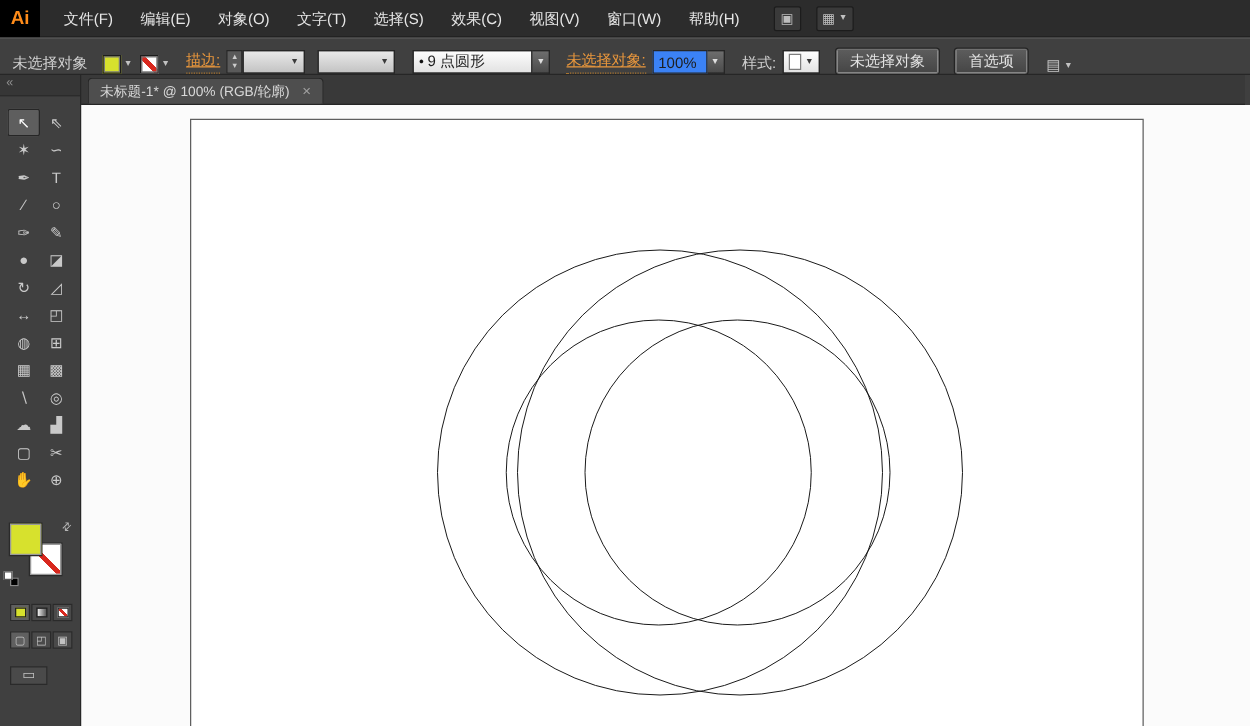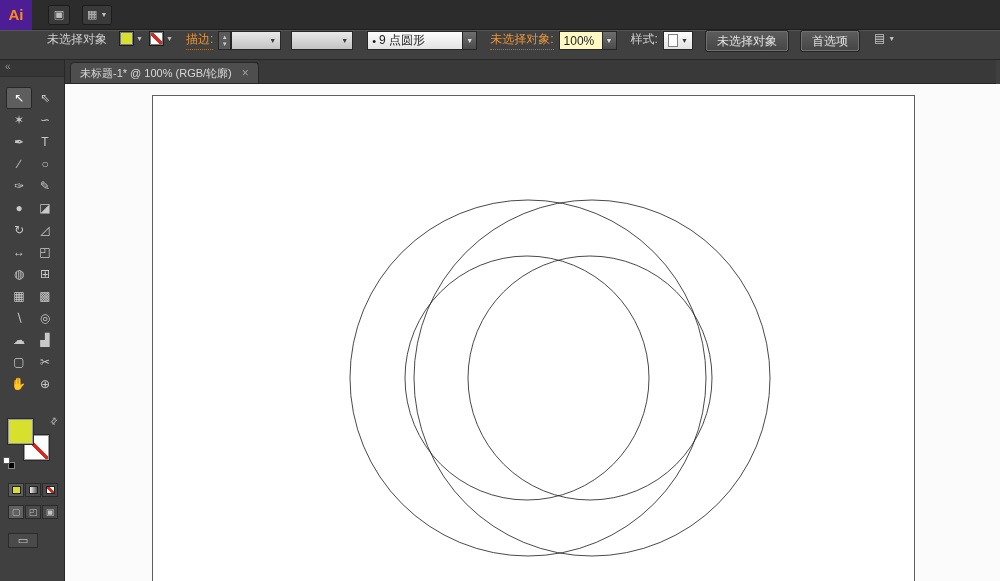--- a/index.html
+++ b/index.html
@@ -12,64 +12,64 @@
     cursor: default;
   }
 
   
   .menubar {
     position:absolute; top:0; left:0; right:0; height:30px;
     background:#2c2c2c; display:flex; align-items:center;
     border-bottom:1px solid #1f1f1f;
   }
   .logo {
-    width:32px; height:30px; background:#4c1d95; color:#ff8c1a;
+    width:32px; height:30px; background:#000000; color:#ff8c1a;
     font-weight:bold; font-size:15px;
     display:flex; align-items:center; justify-content:center;
   }
   .menu-items { display:flex; margin-left:8px; }
   .menu-item { color:#e6e6e6; font-size:12px; line-height:30px; padding:0 11px; white-space:nowrap; }
   .menubar-right { display:flex; align-items:center; gap:12px; margin-left:16px; }
   .mb-icon-btn {
     height:20px; min-width:22px; padding:0 4px;
     background:#3a3a3a; border:1px solid #1c1c1c; border-radius:2px;
     color:#bdbdbd; font-size:11px;
     display:flex; align-items:center; justify-content:center; gap:3px;
   }
 
   
   .controlbar {
     position:absolute; top:30px; left:0; right:0; height:30px;
     background:#404040; border-top:1px solid #555; border-bottom:1px solid #262626;
-    display:flex; align-items:flex-start; font-size:12px; color:#d6d6d6;padding-left:37px;
+    display:flex; align-items:flex-end; font-size:12px; color:#d6d6d6;
   }
   .status { padding:0 6px 0 10px; color:#cfcfcf; white-space:nowrap; }
   .swatch-combo { display:flex; align-items:center; gap:2px; margin-left:6px; }
   .mini-swatch { width:15px; height:15px; display:inline-block; border:1px solid #1d1d1d; box-shadow:0 0 0 1px #7a7a7a inset; }
   .mini-swatch.none {
     background-color:#fff;
     background-image:linear-gradient(45deg, transparent 40%, #d8281e 40%, #d8281e 60%, transparent 60%);
   }
   .dd { font-size:7px; color:#3a3a3a; line-height:1; }
   .dd.dark { color:#c2c2c2; }
-  .hot-label { color:#e8963c; margin-left:13px; border-bottom:1px dotted #a9742f; padding-bottom:1px; white-space:nowrap; }
+  .hot-label { color:#e8963c; margin-left:13px; border-bottom:1px dotted #a9742f; padding-bottom:1px; white-space:nowrap;text-decoration:underline; }
   .plain-label { color:#cfcfcf; margin-left:14px; white-space:nowrap; }
   .stepper {
     width:13px; height:19px; margin-left:5px;
     background:#5a5a5a; border:1px solid #262626;
     display:flex; flex-direction:column; align-items:center; justify-content:center;
   }
   .stepper span { font-size:6px; color:#cccccc; line-height:7px; }
   .combo {
     height:19px; border:1px solid #262626; display:flex; align-items:center;
     padding:0 4px; gap:3px;
   }
   .combo.gray  { background-image:linear-gradient(#e9e9e9,#c3c3c3); }
   .combo.light { background-image:linear-gradient(#fdfdfd,#e2e2e2); }
-  .combo.white { background:#fef9c3; }
+  .combo.white { background:#3b82f6; }
   .combo-val { flex:1; font-size:12px; color:#1e1e1e; white-space:nowrap; overflow:hidden; }
   .w50{width:50px}.w62{width:62px}.w96{width:96px}.w44{width:44px}.w30{width:30px}
   .dd-btn {
     width:14px; height:19px; border:1px solid #262626; border-left:none;
     background-image:linear-gradient(#6e6e6e,#4b4b4b);
     display:flex; align-items:center; justify-content:center;
   }
   .dd-btn .dd { color:#e0e0e0; }
   .brush-dot { color:#111; font-size:11px; }
   .style-swatch { width:13px; height:13px; background:#fff; border:1px solid #7e7e7e; display:inline-block; }
@@ -162,20 +162,31 @@
     position:absolute; left:87px; top:11px; width:763px; height:600px;
     background:#ffffff; border:1px solid #5f5f5f;
   }
   .artwork { position:absolute; left:0; top:0; }
 </style>
 </head>
 <body>
 
 <div class="menubar">
   <div class="logo">Ai</div>
+  <div class="menu-items">
+      <span class="menu-item">文件(F)</span>
+      <span class="menu-item">编辑(E)</span>
+      <span class="menu-item">对象(O)</span>
+      <span class="menu-item">文字(T)</span>
+      <span class="menu-item">选择(S)</span>
+      <span class="menu-item">效果(C)</span>
+      <span class="menu-item">视图(V)</span>
+      <span class="menu-item">窗口(W)</span>
+      <span class="menu-item">帮助(H)</span>
+    </div>
   <div class="menubar-right">
     <div class="mb-icon-btn">
       <span>▣</span>
     </div>
     <div class="mb-icon-btn">
       <span>▦</span>
       <span class="dd dark">▼</span>
     </div>
   </div>
 </div>

